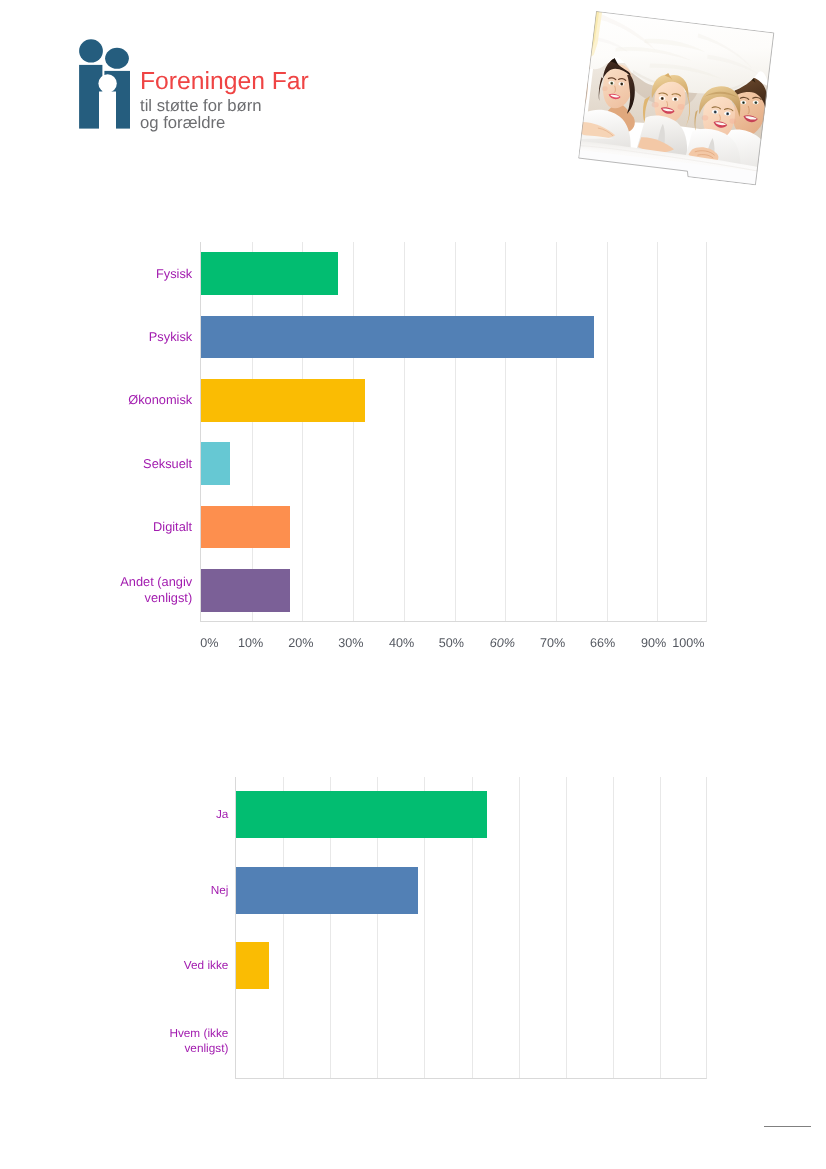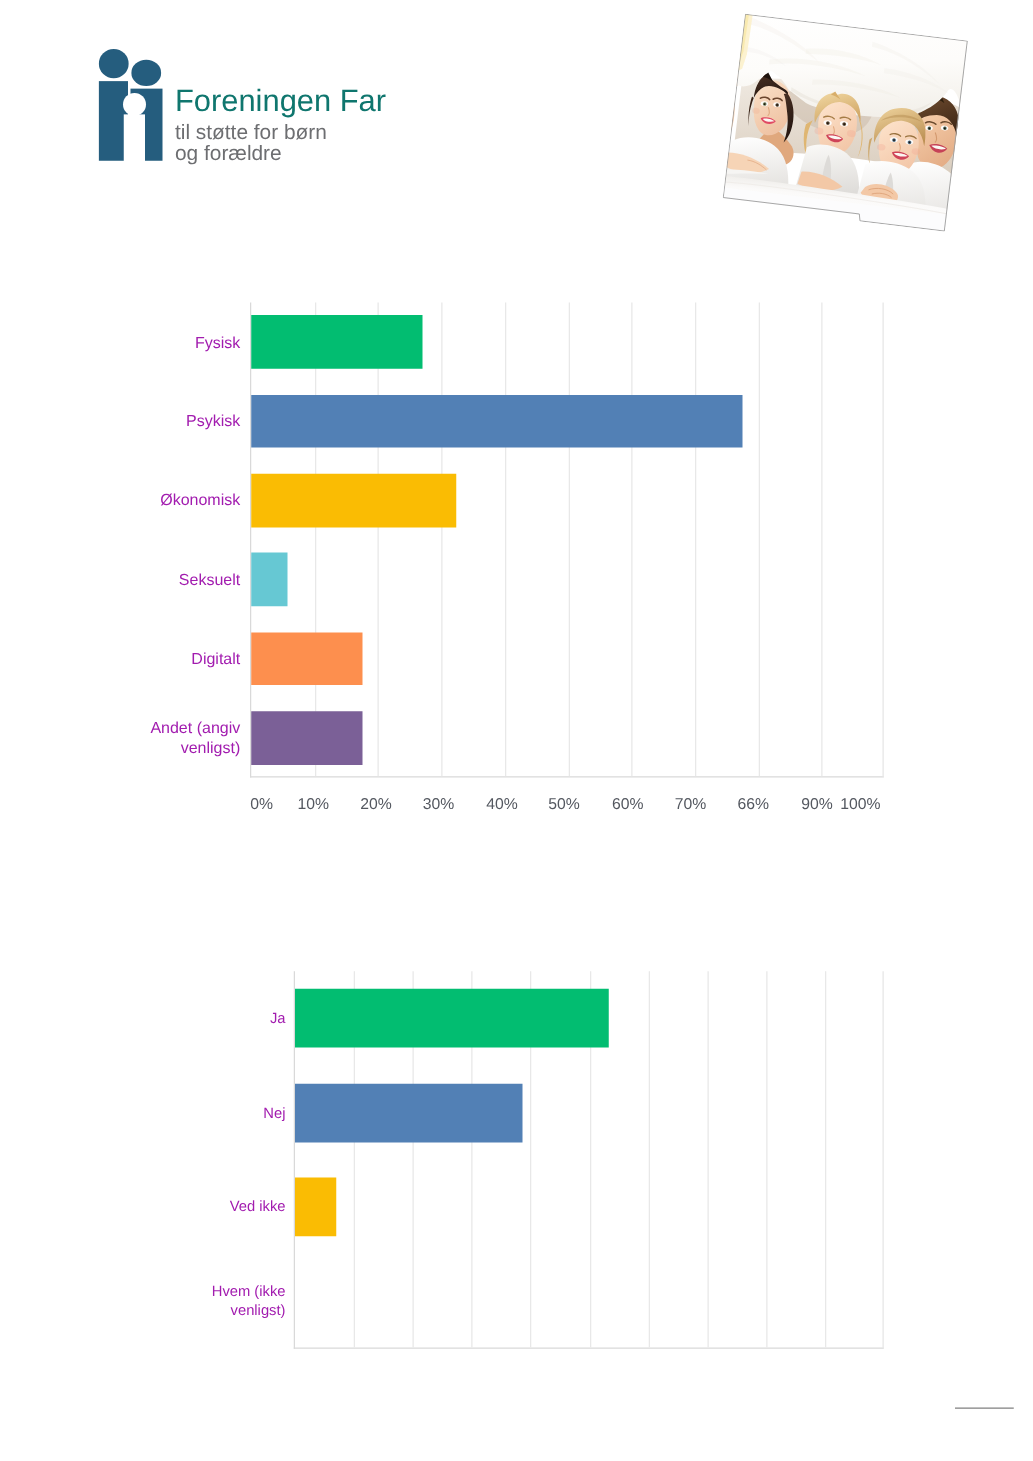--- a/index.html
+++ b/index.html
@@ -7,21 +7,21 @@
        font-family:"Liberation Sans","DejaVu Sans",sans-serif;
        overflow:hidden;position:relative;
        -webkit-font-smoothing:antialiased;
        text-rendering:geometricPrecision;}
   .page{position:absolute;left:0;top:0;width:826px;height:1169px;}
 
   
   #logo{position:absolute;left:72px;top:30px;width:250px;height:110px;}
   #logo-mark{position:absolute;left:4px;top:4px;width:58px;height:98px;}
   #logo-text{position:absolute;left:68px;top:39px;}
-  #logo-title{font-size:24.7px;line-height:25px;color:#0f766e;letter-spacing:0px;
+  #logo-title{font-size:24.7px;line-height:25px;color:#ef4444;letter-spacing:0px;
               font-weight:400;white-space:nowrap;}
   #logo-sub{font-size:16.7px;line-height:17px;color:#6d6e71;margin-top:3px;white-space:nowrap;}
 
   
   #photo-wrap{position:absolute;left:596.4px;top:11.4px;width:179.5px;height:154px;
                transform:rotate(6.89deg);transform-origin:0 0;}
 
   
   .chart{position:absolute;}
   .plot{position:absolute;box-sizing:border-box;border-left:1px solid #d9d9d9;
@@ -323,21 +323,21 @@
       <div class="catlabel" style="font-size: 12.8px; line-height: 16px; left: 0px; width: 192.2px; top: 574.333px;">
         <div>Andet (angiv</div>
         <div>venligst)</div>
       </div>
       <div class="ticklabel" style="font-size: 12.6px; left: 169.3px; width: 80px; top: 635.5px;">0%</div>
       <div class="ticklabel" style="font-size: 12.6px; left: 210.6px; width: 80px; top: 635.5px;">10%</div>
       <div class="ticklabel" style="font-size: 12.6px; left: 260.8px; width: 80px; top: 635.5px;">20%</div>
       <div class="ticklabel" style="font-size: 12.6px; left: 310.8px; width: 80px; top: 635.5px;">30%</div>
       <div class="ticklabel" style="font-size: 12.6px; left: 361.6px; width: 80px; top: 635.5px;">40%</div>
       <div class="ticklabel" style="font-size: 12.6px; left: 411.3px; width: 80px; top: 635.5px;">50%</div>
-      <div class="ticklabel" style="font-size: 12.6px; left: 462.3px; width: 80px; top: 635.5px;">60%</div>
+      <div class="ticklabel" style="font-size: 12.6px; left: 462.3px; width: 80px; top: 635.5px; font-style: italic;">60%</div>
       <div class="ticklabel" style="font-size: 12.6px; left: 512.5px; width: 80px; top: 635.5px;">70%</div>
       <div class="ticklabel" style="font-size: 12.6px; left: 562.7px; width: 80px; top: 635.5px;">66%</div>
       <div class="ticklabel" style="font-size: 12.6px; left: 613.6px; width: 80px; top: 635.5px;">90%</div>
       <div class="ticklabel" style="font-size: 12.6px; left: 648.3px; width: 80px; top: 635.5px;">100%</div>
     </div>
   <div class="chart" id="chart2" style="left: 0px; top: 0px; width: 826px; height: 1169px;">
       <div class="plot" style="left: 234.6px; top: 777px; width: 472px; height: 302px;">
         <div class="gridline" style="left: 47.2px;"></div>
         <div class="gridline" style="left: 94.4px;"></div>
         <div class="gridline" style="left: 141.6px;"></div>

